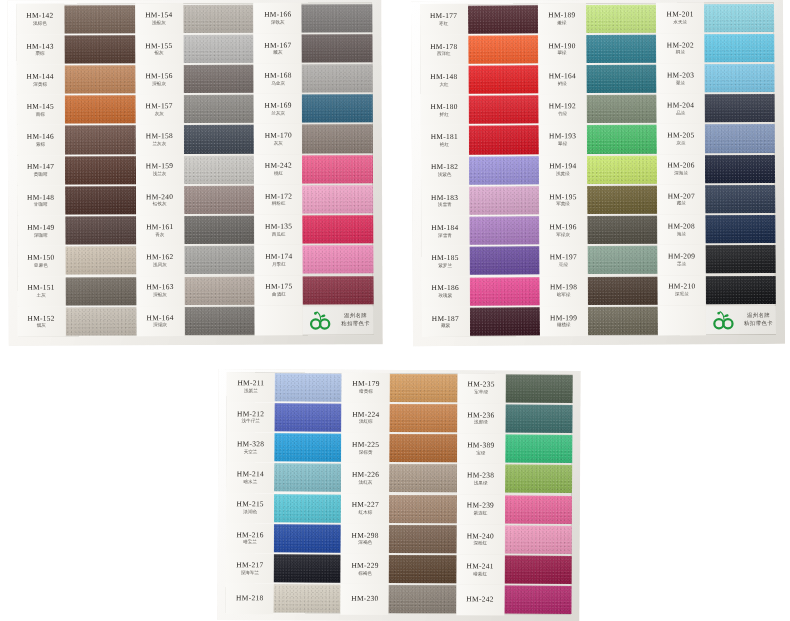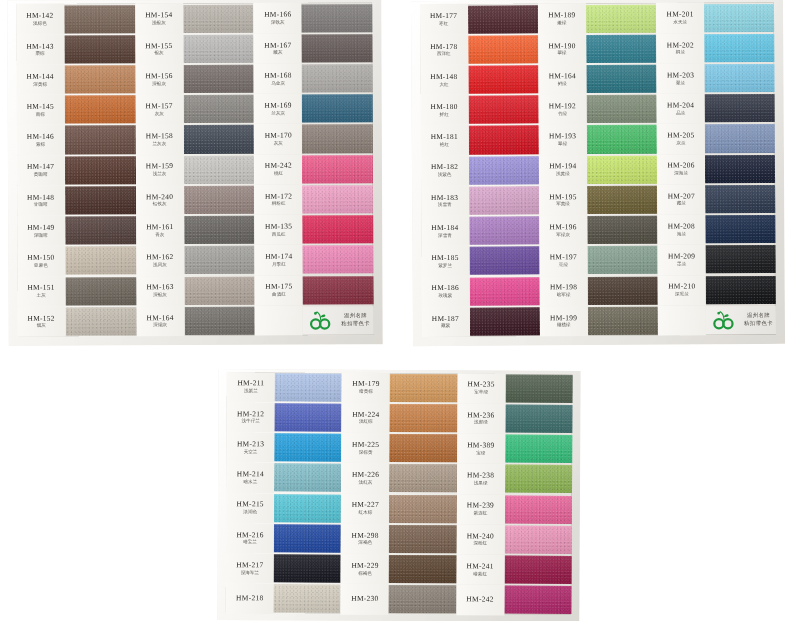--- a/index.html
+++ b/index.html
@@ -670,21 +670,21 @@
               </div>
               <div class="row">
                 <div class="lab">
                   <div class="code">HM-212</div>
                   <div class="cname">浅牛仔兰</div>
                 </div>
                 <div class="chip" style="background: rgb(77, 95, 192);"></div>
               </div>
               <div class="row">
                 <div class="lab">
-                  <div class="code">HM-213</div>
+                  <div class="code">HM-328</div>
                   <div class="cname">天空兰</div>
                 </div>
                 <div class="chip" style="background: rgb(34, 160, 224);"></div>
               </div>
               <div class="row">
                 <div class="lab">
                   <div class="code">HM-214</div>
                   <div class="cname">暗水兰</div>
                 </div>
                 <div class="chip" style="background: rgb(132, 193, 204);"></div>

